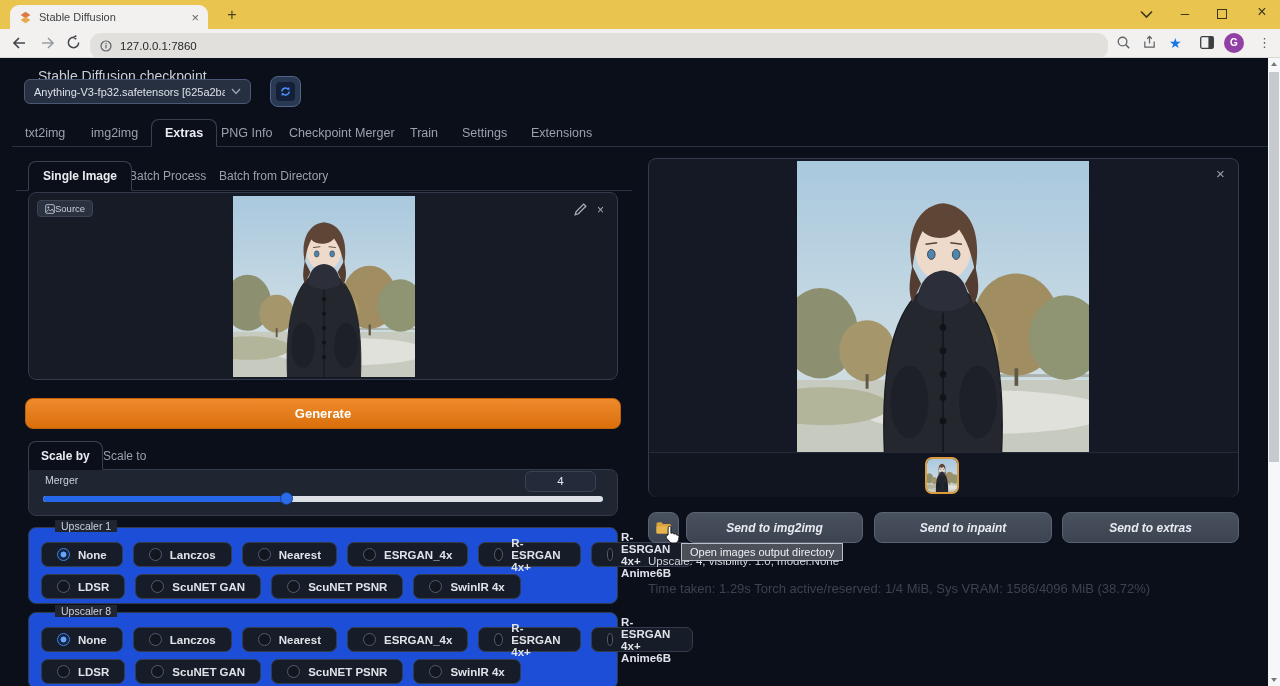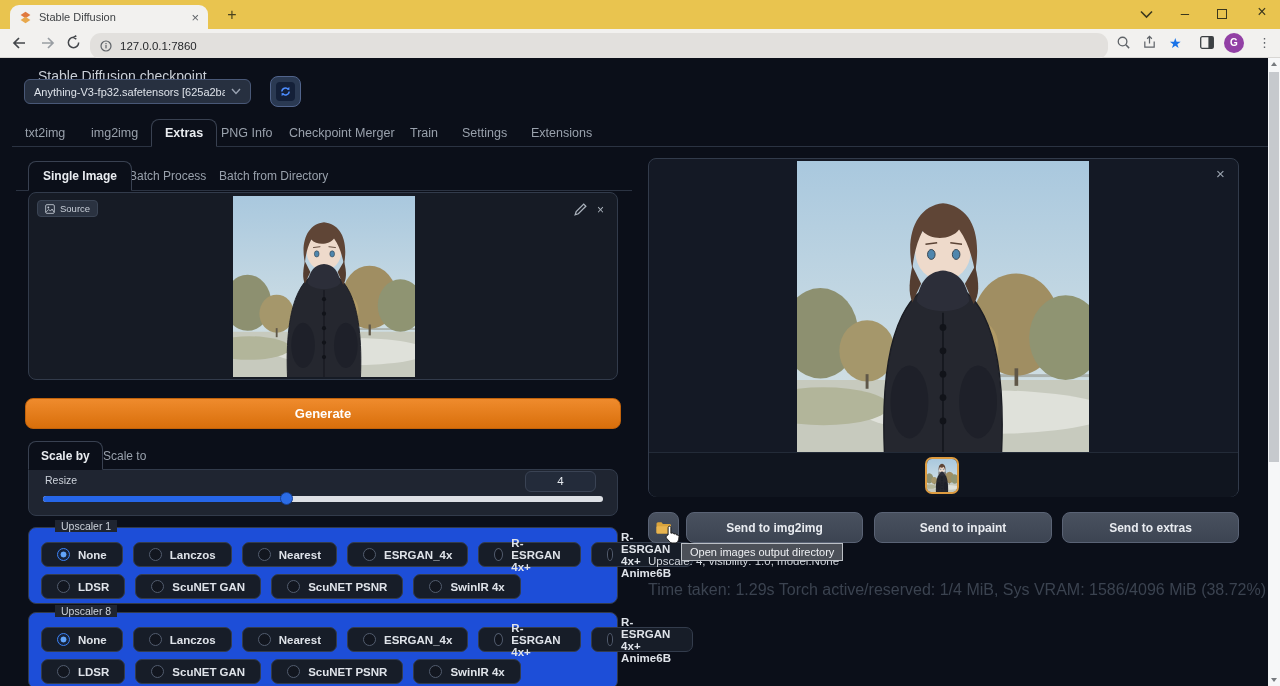--- a/index.html
+++ b/index.html
@@ -64,21 +64,21 @@
   .subtab-line { left:16px; top:132px; width:616px; height:1px; background:#2b3342; }
   .subtab { top:111px; font-size:12px; color:#99a1ac; }
   .subtab-active {
     left:28px; top:103px; height:30px; border:1px solid #394151; border-bottom:1px solid #0b0f19;
     border-radius:8px 8px 0 0; background:#0b0f19; display:flex; align-items:center; padding:0 14px;
     font-size:12px; color:#e9ecf0; font-weight:bold; z-index:2;
   }
   .droparea { left:28px; top:134px; width:590px; height:188px; background:#161b25; border:1px solid #323b4b; border-radius:8px; }
   .source-badge {
     left:8px; top:7px; height:17px; background:#2a3240; border:1px solid #3a4454; border-radius:4px;
-    display:flex; align-items:center; gap:5px; padding:0 7px; font-size:9.5px; color:#c9cfd8;
+    display:flex; align-items:center; padding:0 7px; font-size:9.5px; color:#c9cfd8;
   }
   .img-toolbtn { top:9px; width:15px; height:15px; color:#aab2bc; display:flex; align-items:center; justify-content:center; font-size:12px; }
   .source-img { left:204px; top:3px; width:182px; height:181px; }
   .source-img svg, .result-img svg, .thumb svg { display:block; width:100%; height:100%; }
 
   .generate-btn {
     left:25px; top:340px; width:596px; height:31px; border-radius:8px;
     background:linear-gradient(180deg,#ef8b2d,#d96f0b); border:1px solid #c2620a;
     display:flex; align-items:center; justify-content:center;
     font-size:13px; font-weight:bold; color:#fff;
@@ -112,31 +112,31 @@
   .result-panel { left:648px; top:100px; width:591px; height:339px; background:#141925; border:1px solid #323b4b; border-radius:8px; }
   .result-img { left:148px; top:2px; width:292px; height:292px; }
   .gallery-close { left:567px; top:6px; font-size:15px; color:#9aa3af; }
   .thumb-strip { left:0px; top:293px; width:589px; height:45px; background:#10151f; border-top:1px solid #232b38; border-radius:0 0 8px 8px; }
   .thumb { left:276px; top:4px; width:34px; height:37px; border:2px solid #dd9b3f; border-radius:7px; background:#0c1018; overflow:hidden; }
 
   .send-btn, .folder-btn {
     top:454px; height:31px; border-radius:8px;
     background:linear-gradient(180deg,#49515f,#3c4452); border:1px solid #5a6375;
     display:flex; align-items:center; justify-content:center;
-    font-size:12px; font-weight:bold; color:#e8ebf0;
+    font-size:12px; font-weight:bold; color:#e8ebf0;font-style:italic;
   }
   .folder-btn { left:648px; width:31px; }
   .send-1 { left:686px; width:177px; }
   .send-2 { left:874px; width:178px; }
   .send-3 { left:1062px; width:177px; }
 
   .result-info { left:648px; top:497px; font-size:11.5px; color:#d3d7de; z-index:1; }
   .tooltip { left:681px; top:485px; padding:2px 8px; background:#4c5058; border:1px solid #bcc0c6;
              font-size:11px; color:#edeff2; white-space:nowrap; z-index:3; }
-  .perf-stats { left:648px; top:523px; font-size:16px; color:#3b4350; }
+  .perf-stats { left:648px; top:523px; font-size:13px; color:#3b4350; }
   .cursor { left:664px; top:467px; z-index:4; }
 
   
   .scrollbar { left:1268px; top:58px; width:12px; height:628px; background:#f6f7f8; }
   .sb-thumb { left:1px; top:14px; width:10px; height:390px; background:#c6c9cd; }
   .sb-up { left:3px; top:4px; width:0; height:0; border-left:3px solid transparent; border-right:3px solid transparent; border-bottom:4px solid #767a7e; }
   .sb-down { left:3px; top:620px; width:0; height:0; border-left:3px solid transparent; border-right:3px solid transparent; border-top:4px solid #767a7e; }
 </style>
 </head>
 <body>
@@ -297,21 +297,21 @@
             <use href="#scene"></use>
           </svg>
       </div>
     </div>
 
     <div class="abs generate-btn">Generate</div>
 
     <div class="abs scaletab-active">Scale by</div>
     <div class="abs scaletab" style="left:103px">Scale to</div>
     <div class="abs scale-panel">
-      <div class="abs resize-label">Resize</div>
+      <div class="abs resize-label">Merger</div>
       <div class="abs num-box">4</div>
       <div class="abs slider-track">
         <div class="abs slider-fill"></div>
         <div class="abs slider-handle"></div>
       </div>
     </div>
 
     <div class="abs upscaler-group ug1">
       <div class="abs group-legend">Upscaler 1</div>
       <div class="abs pill-row pr1">

